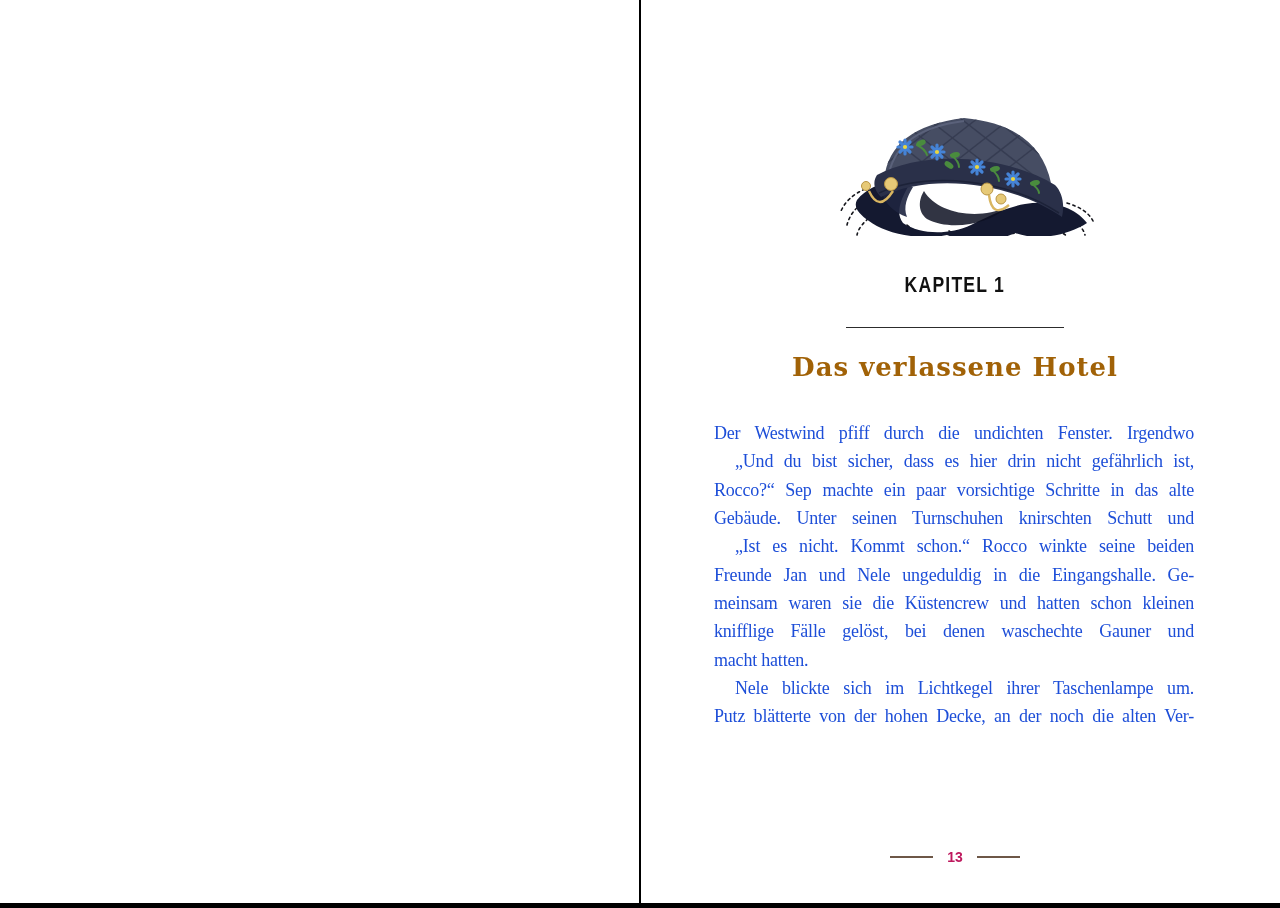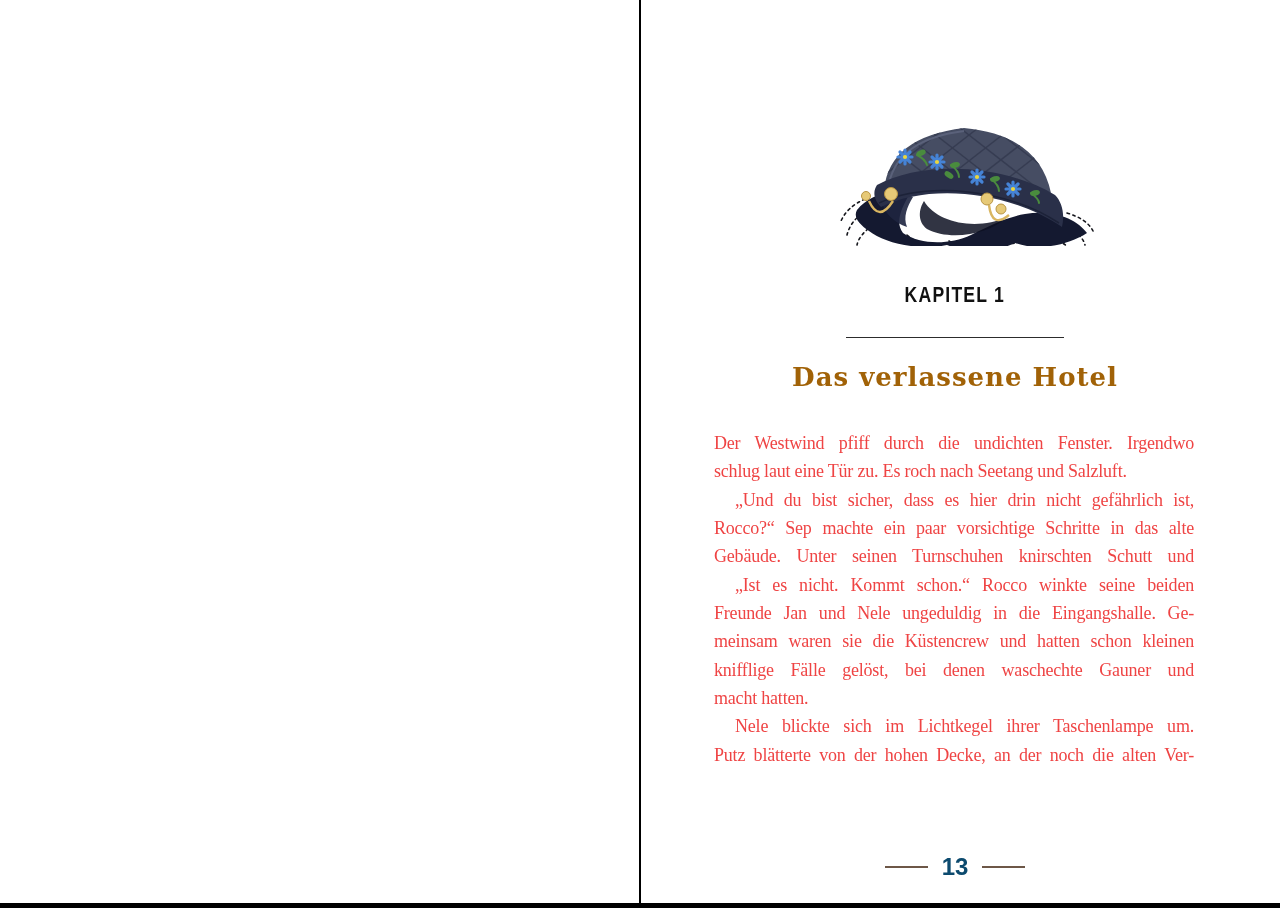--- a/index.html
+++ b/index.html
@@ -1,21 +1,21 @@
 <!DOCTYPE html>
 <html><head>
 <meta charset="utf-8">
 <style>
   html,body{margin:0;padding:0;}
   body{
     width:1280px;height:908px;position:relative;overflow:hidden;
     background:#ffffff;
     font-family:"Liberation Serif", serif;
   }
-  .page{position:absolute;top:16px;height:653px;background:#ffffff;}
+  .page{position:absolute;top:6px;height:653px;background:#ffffff;}
   #left-page{left:0;width:639px;}
   #page-divider{position:absolute;left:639px;top:0;width:2px;height:903px;background:#000;}
   #bottom-bar{position:absolute;left:0;top:903px;width:1280px;height:5px;background:#000;}
   #right-page{left:641px;width:639px;}
 
   #illustration{position:absolute;left:188px;top:78px;width:270px;height:152px;}
 
   #chapter-number{
     position:absolute;left:0;top:264px;width:628px;text-align:center;
     font-family:"Liberation Sans", sans-serif;font-weight:700;font-size:22px;
@@ -29,35 +29,35 @@
   }
 
   #chapter-title{
     position:absolute;left:0;top:341px;width:628px;text-align:center;
     font-family:"DejaVu Serif", serif;font-weight:700;font-size:26px;
     color:#a16207;letter-spacing:1px;line-height:40px;
   }
 
   #body-text{
     position:absolute;left:73px;top:413px;width:480px;
-    font-size:18px;line-height:28.35px;color:#ef4444;
+    font-size:18px;line-height:28.35px;color:#1d4ed8;
     letter-spacing:-0.2px;
   }
   #body-text .line{text-align:left;}
   #body-text .line.just{text-align:justify;text-align-last:justify;}
   #body-text .line.ind{text-indent:21px;}
 
   #page-footer{
     position:absolute;left:0;top:839px;width:628px;height:24px;
     display:flex;align-items:center;justify-content:center;gap:14px;
   }
   .footer-dash{width:43px;height:2px;background:#6d5747;}
   #page-number{
-    font-family:"Liberation Sans", sans-serif;font-weight:700;font-size:24px;
-    color:#0c4a6e;line-height:24px;
+    font-family:"Liberation Sans", sans-serif;font-weight:700;font-size:14px;
+    color:#be185d;line-height:24px;
   }
 </style>
 </head>
 <body>
 
 <div id="left-page" class="page"></div>
 <div id="page-divider"></div>
 
 <div id="right-page" class="page">
 
@@ -152,21 +152,20 @@
   <div id="chapter-number">
     <span class="squeeze">KAPITEL 1</span>
   </div>
 
   <div id="chapter-rule"></div>
 
   <div id="chapter-title">Das verlassene Hotel</div>
 
   <div id="body-text">
       <div class="line just">Der Westwind pfiff durch die undichten Fenster. Irgendwo</div>
-      <div class="line">schlug laut eine Tür zu. Es roch nach Seetang und Salzluft.</div>
       <div class="line just ind">„Und du bist sicher, dass es hier drin nicht gefährlich ist,</div>
       <div class="line just">Rocco?“ Sep machte ein paar vorsichtige Schritte in das alte</div>
       <div class="line just">Gebäude. Unter seinen Turnschuhen knirschten Schutt und</div>
       <div class="line just ind">„Ist es nicht. Kommt schon.“ Rocco winkte seine beiden</div>
       <div class="line just">Freunde Jan und Nele ungeduldig in die Eingangshalle. Ge-</div>
       <div class="line just">meinsam waren sie die Küstencrew und hatten schon kleinen</div>
       <div class="line just">knifflige Fälle gelöst, bei denen waschechte Gauner und</div>
       <div class="line">macht hatten.</div>
       <div class="line just ind">Nele blickte sich im Lichtkegel ihrer Taschenlampe um.</div>
       <div class="line just">Putz blätterte von der hohen Decke, an der noch die alten Ver-</div>

